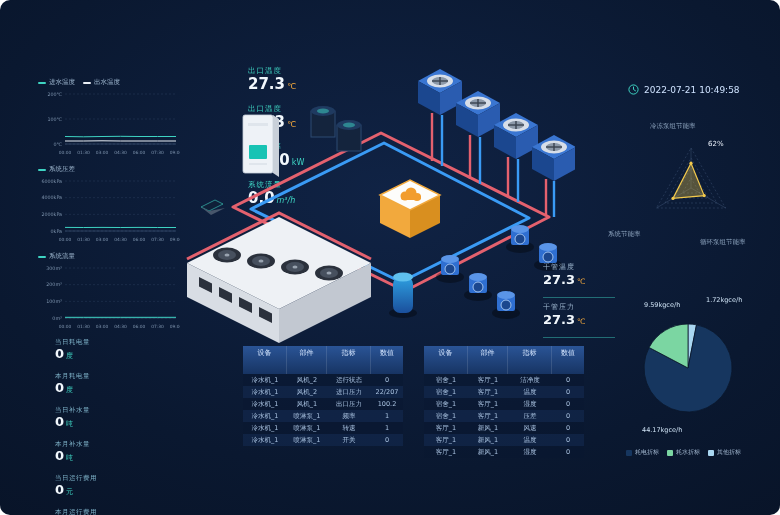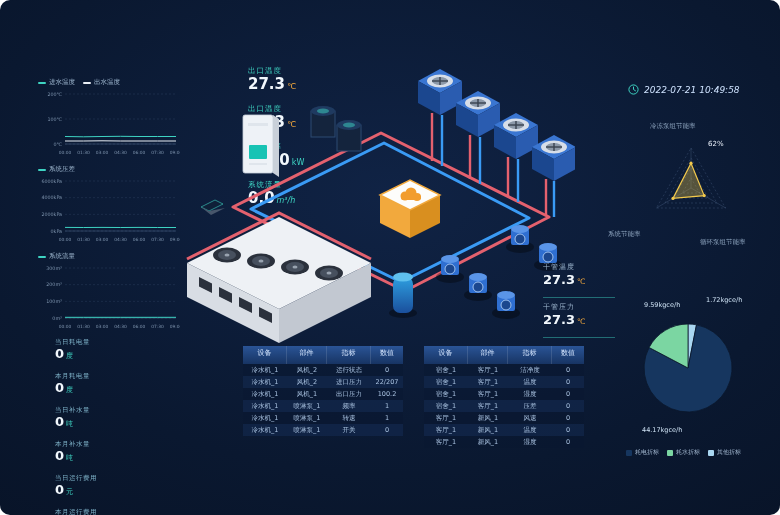--- a/index.html
+++ b/index.html
@@ -22,33 +22,33 @@
   .metric{margin-bottom:9px;}
   .metric-label{font-size:7.5px;color:#3ed3c2;letter-spacing:1px;}
   .metric-value{font-size:15px;font-weight:bold;color:#f2f8fd;line-height:17px;}
   .metric-unit{font-size:8px;font-weight:normal;margin-left:2px;}
   
   .pipe-metric{position:absolute;width:72px;border-bottom:1px solid rgba(62,211,194,.45);padding-bottom:10px;}
   .pipe-label{font-size:7px;color:#9fb8d0;letter-spacing:1px;}
   .pipe-value{font-size:13px;font-weight:bold;color:#f2f8fd;}
   .pipe-unit{font-size:7.5px;color:#f5a93c;font-weight:normal;margin-left:2px;}
   
-  .time-box{position:absolute;left:628px;top:84px;display:flex;align-items:center;gap:5px;font-size:9px;color:#cfe3ff;font-style:italic;}
+  .time-box{position:absolute;left:628px;top:84px;display:flex;align-items:center;gap:5px;font-size:9px;color:#cfe3ff;}
   
   .radar-axis-label{position:absolute;font-size:6.5px;color:#8fa6c0;}
   .radar-value{position:absolute;font-size:7px;color:#e8eef8;padding-left:40px;}
   
   .pie-label{position:absolute;font-size:6.5px;color:#cfe3f5;}
   .pie-legend{position:absolute;left:626px;top:448px;width:140px;display:flex;gap:8px;flex-wrap:wrap;}
   .pie-legend-item{display:flex;align-items:center;gap:3px;font-size:6px;color:#9fb4cc;}
   .pie-legend-swatch{width:6px;height:6px;border-radius:1px;}
   
   .data-table{position:absolute;width:160px;background:rgba(10,24,48,.35);}
   .t-head{display:grid;grid-template-columns:44px 40px 44px 32px;background:linear-gradient(#2a5496,#173463);}
-  .t-hc{font-size:7px;color:#d5e6ff;text-align:center;line-height:14px;height:18px;border-right:1px solid rgba(255,255,255,.12);font-family:Liberation Serif, serif;}
+  .t-hc{font-size:7px;color:#d5e6ff;text-align:center;line-height:14px;height:28px;border-right:1px solid rgba(255,255,255,.12);font-family:Liberation Serif, serif;}
   .t-hc:last-child{border-right:none;}
   .t-row{display:grid;grid-template-columns:44px 40px 44px 32px;}
   .t-row.alt{background:rgba(32,64,118,.28);}
   .t-c{font-size:6.5px;color:#a9c2e0;text-align:center;line-height:12px;height:12px;overflow:hidden;white-space:nowrap;}
   .scene{position:absolute;left:175px;top:55px;width:400px;height:300px;}
 </style>
 </head>
 <body>
 
 <div class="stage">

